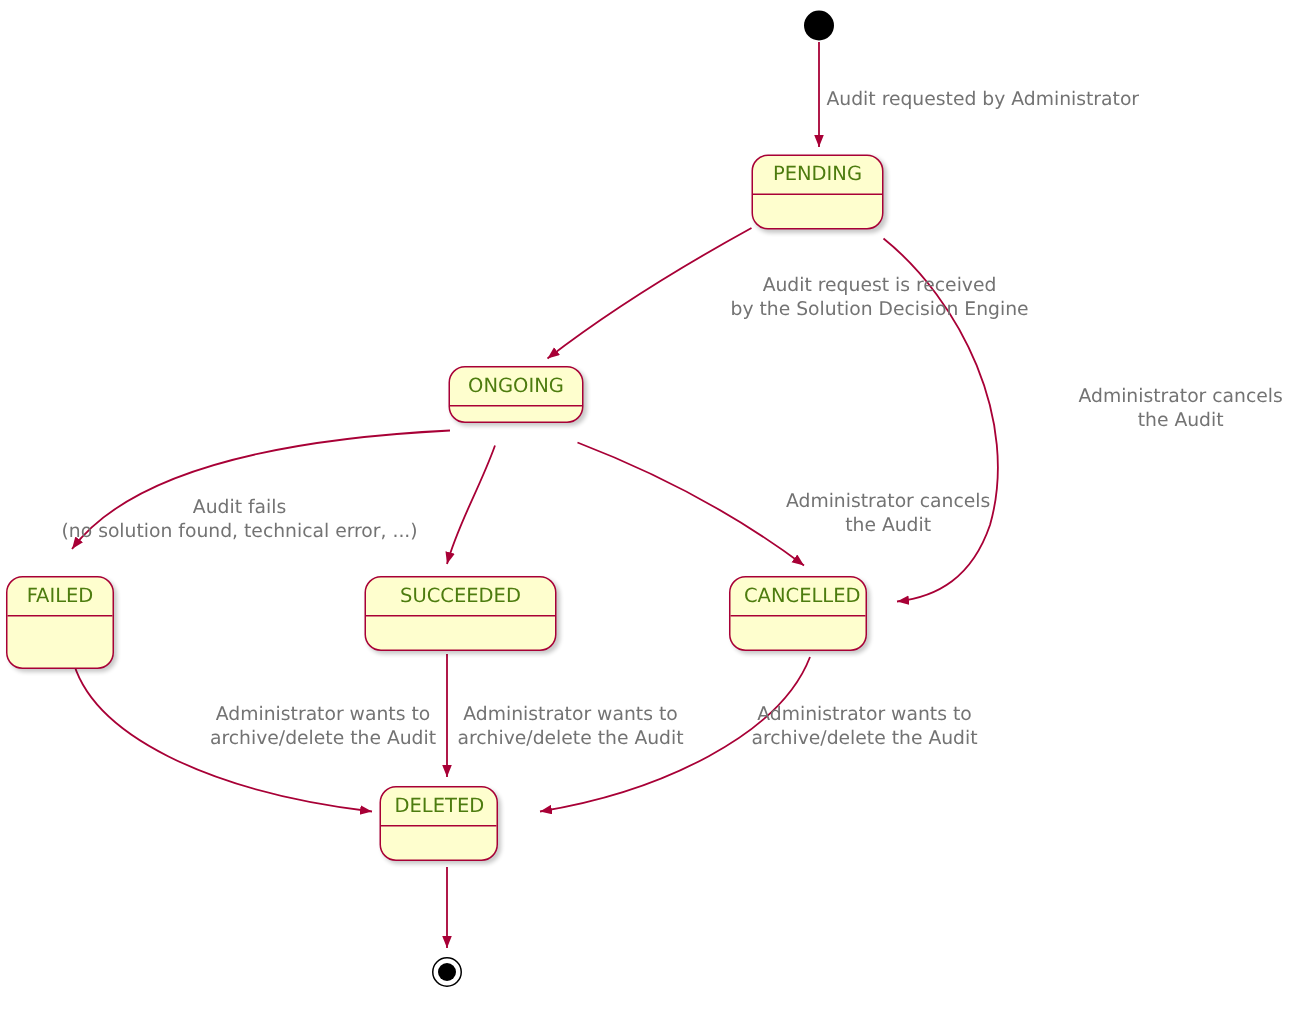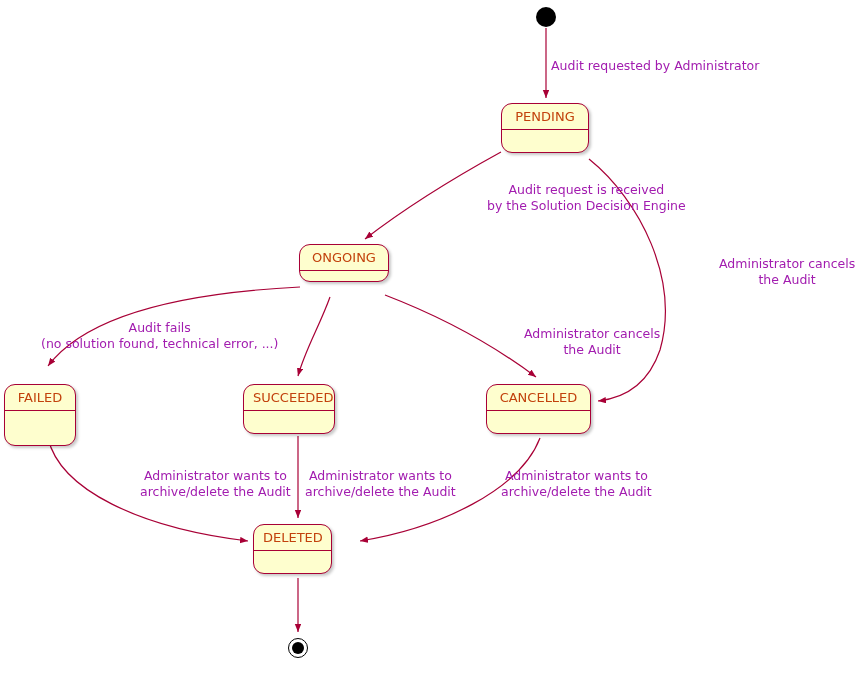--- a/index.html
+++ b/index.html
@@ -28,35 +28,35 @@
   .state-node {
     position: absolute;
     box-sizing: border-box;
     background: #fefece;
     border: 1px solid #a80036;
     border-radius: 11px;
     box-shadow: 2px 2px 3px rgba(0,0,0,0.22);
   }
   .state-title {
     font-size: 13px;
-    color: #c2410c;
+    color: #4d7c0f;
     padding: 5px 9px 5px 9px;
     text-align: center;
     white-space: nowrap;
     line-height: 15px;
   }
   .state-sep {
     border-top: 1px solid #a80036;
     height: 0;
     width: 100%;
   }
   .edge-label {
     position: absolute;
     font-size: 12.5px;
-    color: #a21caf;
+    color: #737373;
     line-height: 16px;
     white-space: pre;
     text-align: center;
   }
   .start-node {
     position: absolute;
     width: 20px;
     height: 20px;
     border-radius: 50%;
     background: #000000;
@@ -121,47 +121,47 @@
   <div class="state-node" style="left:299px; top:244px; width:90px; height:38px;">
     <div class="state-title">ONGOING</div>
     <div class="state-sep"></div>
   </div>
 
   <div class="state-node" style="left:4px; top:384px; width:72px; height:62px;">
     <div class="state-title">FAILED</div>
     <div class="state-sep"></div>
   </div>
 
-  <div class="state-node" style="left:243px; top:384px; width:92px; height:50px;">
+  <div class="state-node" style="left:243px; top:384px; width:128px; height:50px;">
     <div class="state-title">SUCCEEDED</div>
     <div class="state-sep"></div>
   </div>
 
-  <div class="state-node" style="left:486px; top:384px; width:105px; height:50px;">
+  <div class="state-node" style="left:486px; top:384px; width:92px; height:50px;">
     <div class="state-title">CANCELLED</div>
     <div class="state-sep"></div>
   </div>
 
   <div class="state-node" style="left:253px; top:524px; width:79px; height:50px;">
     <div class="state-title">DELETED</div>
     <div class="state-sep"></div>
   </div>
 
   <div class="end-outer" style="left:288px; top:638px;"></div>
   <div class="end-inner" style="left:292px; top:642px;"></div>
 
   <div class="edge-label" style="left:551px; top:58px;">Audit requested by Administrator</div>
 
   <div class="edge-label" style="left:487px; top:182px;">Audit request is received
 by the Solution Decision Engine</div>
 
   <div class="edge-label" style="left:719px; top:256px;">Administrator cancels
 the Audit</div>
 
-  <div class="edge-label" style="left:41px; top:320px;">Audit fails
+  <div class="edge-label" style="left:41px; top:330px;">Audit fails
 (no solution found, technical error, ...)</div>
 
 
   <div class="edge-label" style="left:524px; top:326px;">Administrator cancels
 the Audit</div>
 
   <div class="edge-label" style="left:140px; top:468px;">Administrator wants to
 archive/delete the Audit</div>
 
   <div class="edge-label" style="left:305px; top:468px;">Administrator wants to

